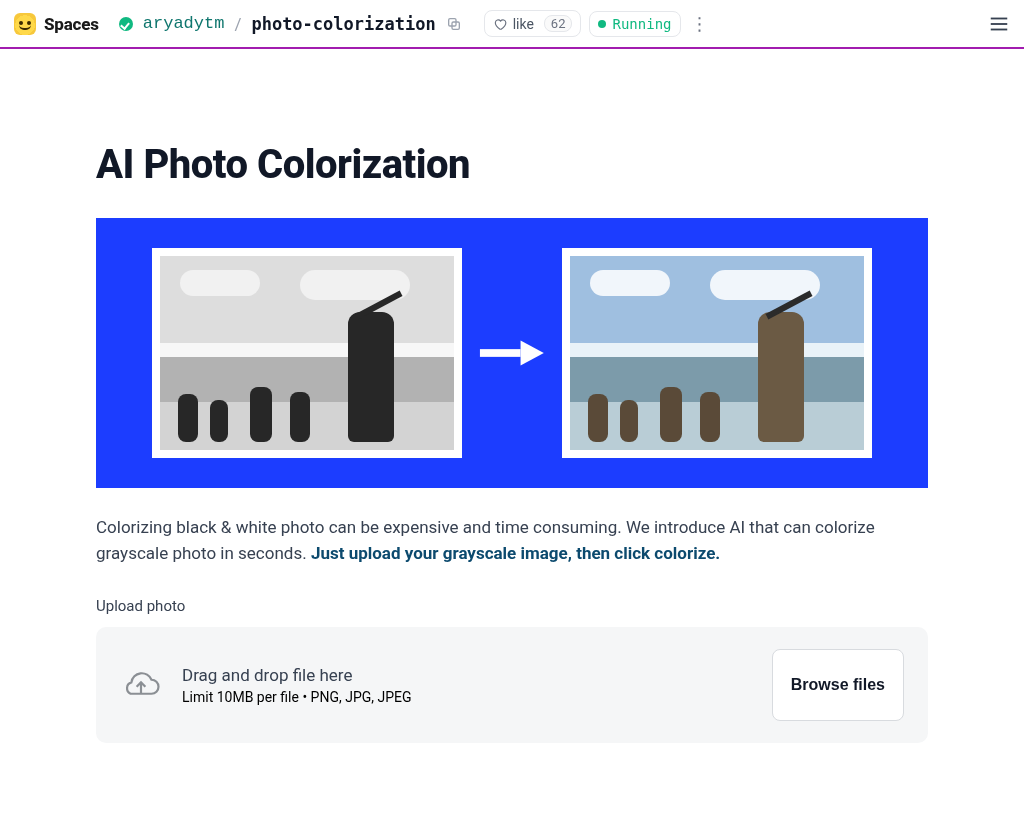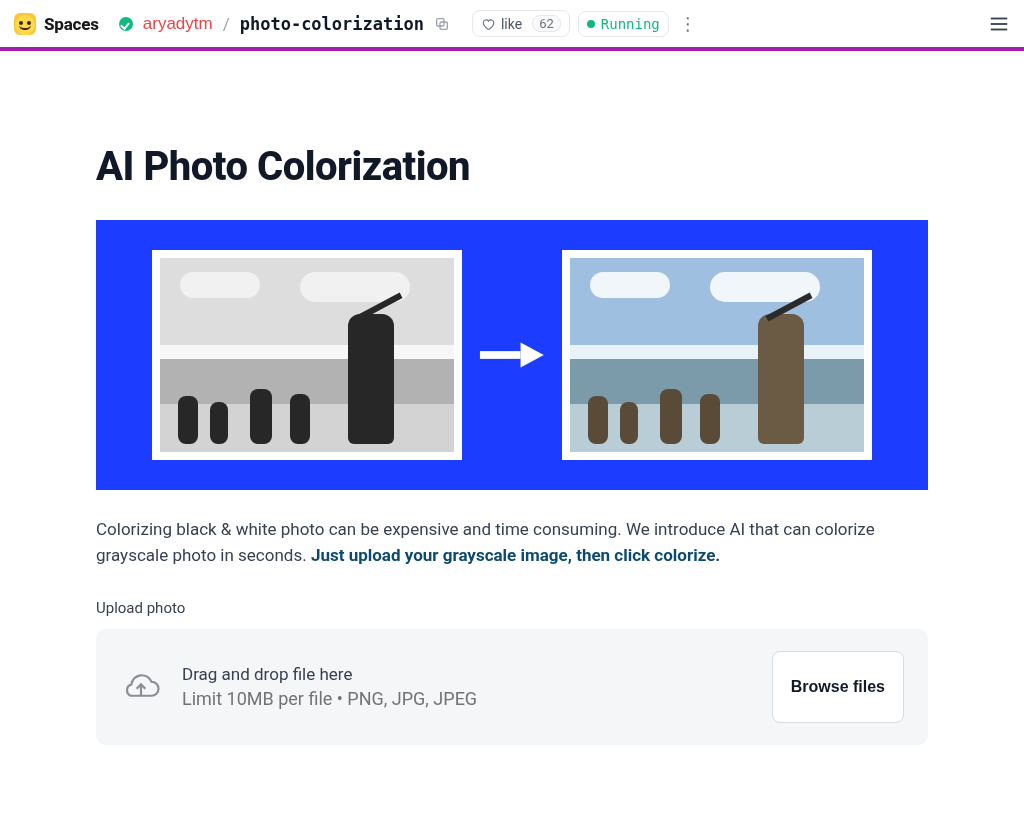--- a/index.html
+++ b/index.html
@@ -10,21 +10,21 @@
     background: #ffffff;
     color: #1a1a1a;
     overflow: hidden;
   }
 
   
   .topbar {
     display: flex;
     align-items: center;
     padding: 10px 14px;
-    border-bottom: 4px solid #a21caf;
+    border-bottom: 2px solid #a21caf;
     gap: 8px;
   }
   .logo {
     width: 22px; height: 22px;
     border-radius: 6px;
     background: radial-gradient(circle at 50% 55%, #ffd94a 0 60%, #f7c83c 60% 100%);
     position: relative;
     display: inline-block;
   }
   .logo::before, .logo::after {
@@ -42,22 +42,22 @@
   .verify-dot {
     width: 14px; height: 14px; border-radius: 50%;
     background: #10b981; display:inline-block;
     position: relative; margin: 0 2px 0 6px;
   }
   .verify-dot::after{
     content:""; position:absolute; left:3px; top:4px; width:4px; height:6px;
     border:2px solid #fff; border-top:none; border-left:none; transform: rotate(40deg);
   }
   .crumb-owner {
-    font-family: Liberation Sans, sans-serif;
-    color: #ef4444; font-size: 17px;
+    font-family: Liberation Mono, monospace;
+    color: #0f766e; font-size: 17px;
   }
   .crumb-sep { color:#9ca3af; padding:0 2px; font-size:17px; }
   .crumb-name {
     font-family: ui-monospace, SFMono-Regular, Menlo, Consolas, monospace;
     font-weight: 700; font-size: 17px; color:#111827;
   }
   .copy-ic {
     width: 16px; height: 16px; color:#9ca3af; margin-left:2px; cursor:pointer;
   }
   .pill {
@@ -139,21 +139,21 @@
 
   .dropzone {
     background:#f5f6f7;
     border-radius:10px;
     padding:22px 24px;
     display:flex; align-items:center; gap:20px;
   }
   .cloud-ic { width:42px; height:36px; color:#8b8f94; flex-shrink:0; }
   .dz-text { flex:1; }
   .dz-title { font-size:17px; color:#374151; margin-bottom:4px; }
-  .dz-sub { font-size:18px; color:#737373; }
+  .dz-sub { font-size:14px; color:#000000; }
   .browse-btn {
     background:#ffffff; border:1px solid #d8dbdf; border-radius:8px;
     padding:26px 18px; font-size:16px; font-weight:600; color:#111827; cursor:pointer;
   }
 </style>
 </head>
 <body>
 
 <div class="topbar">
   <span class="logo">

